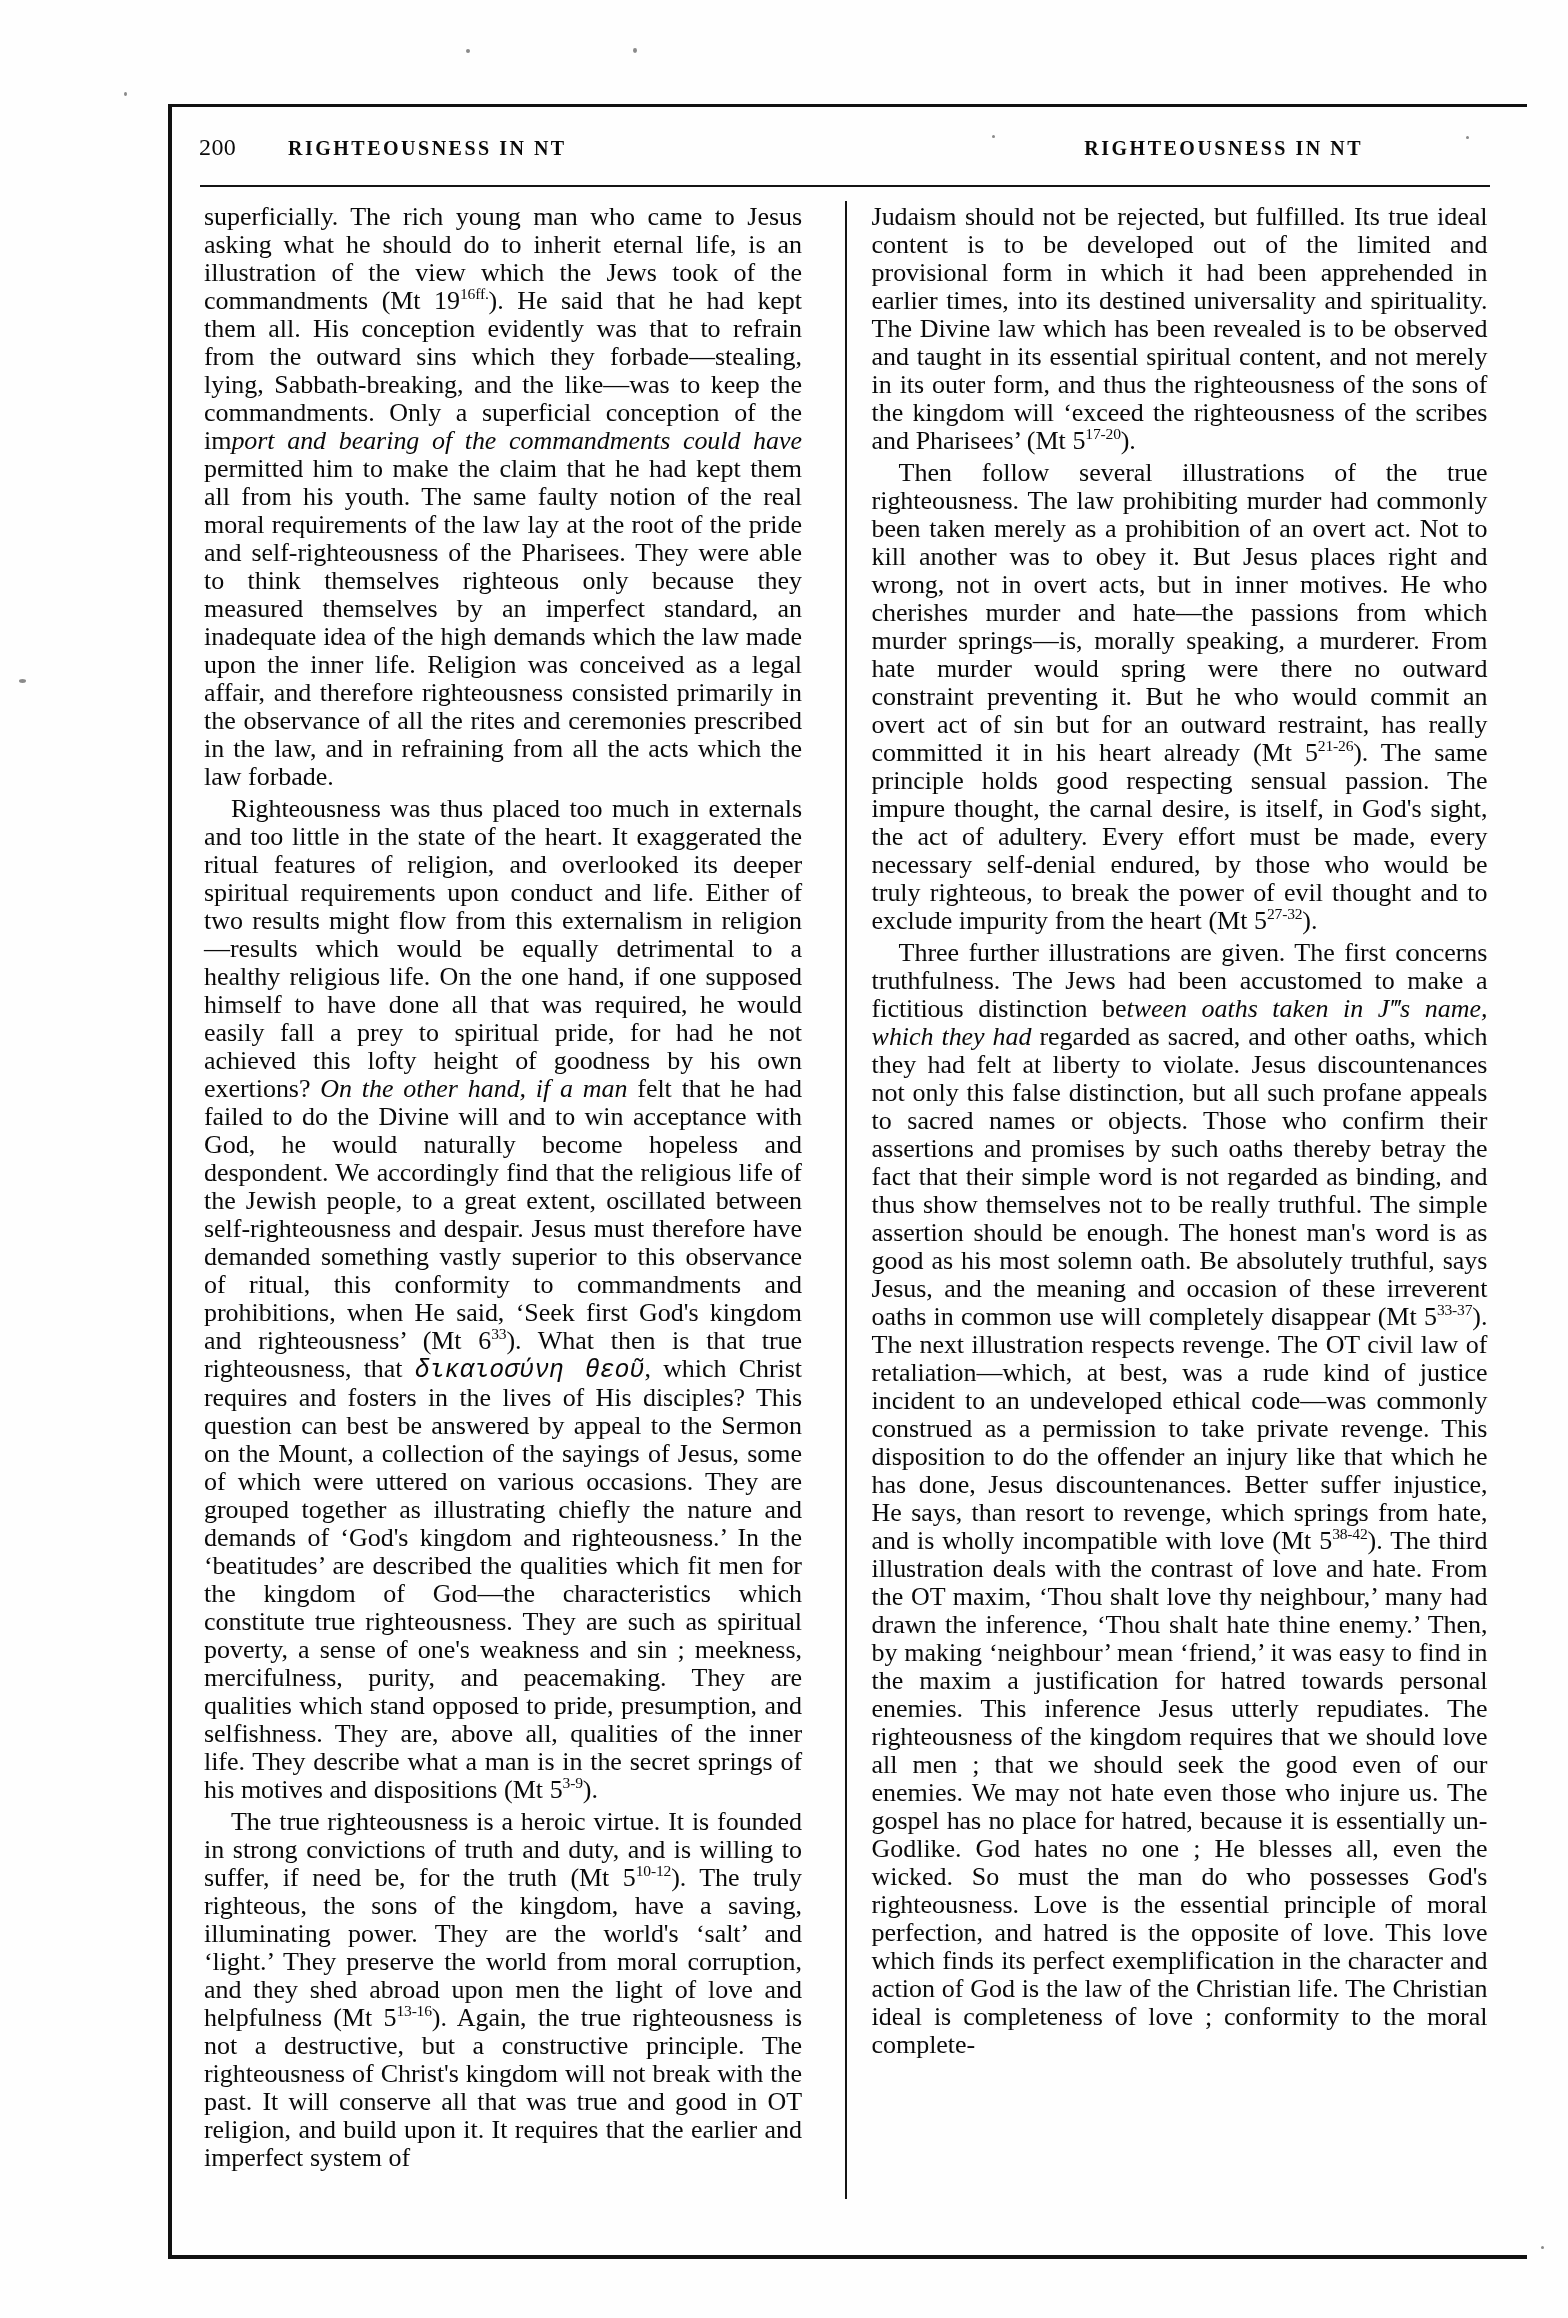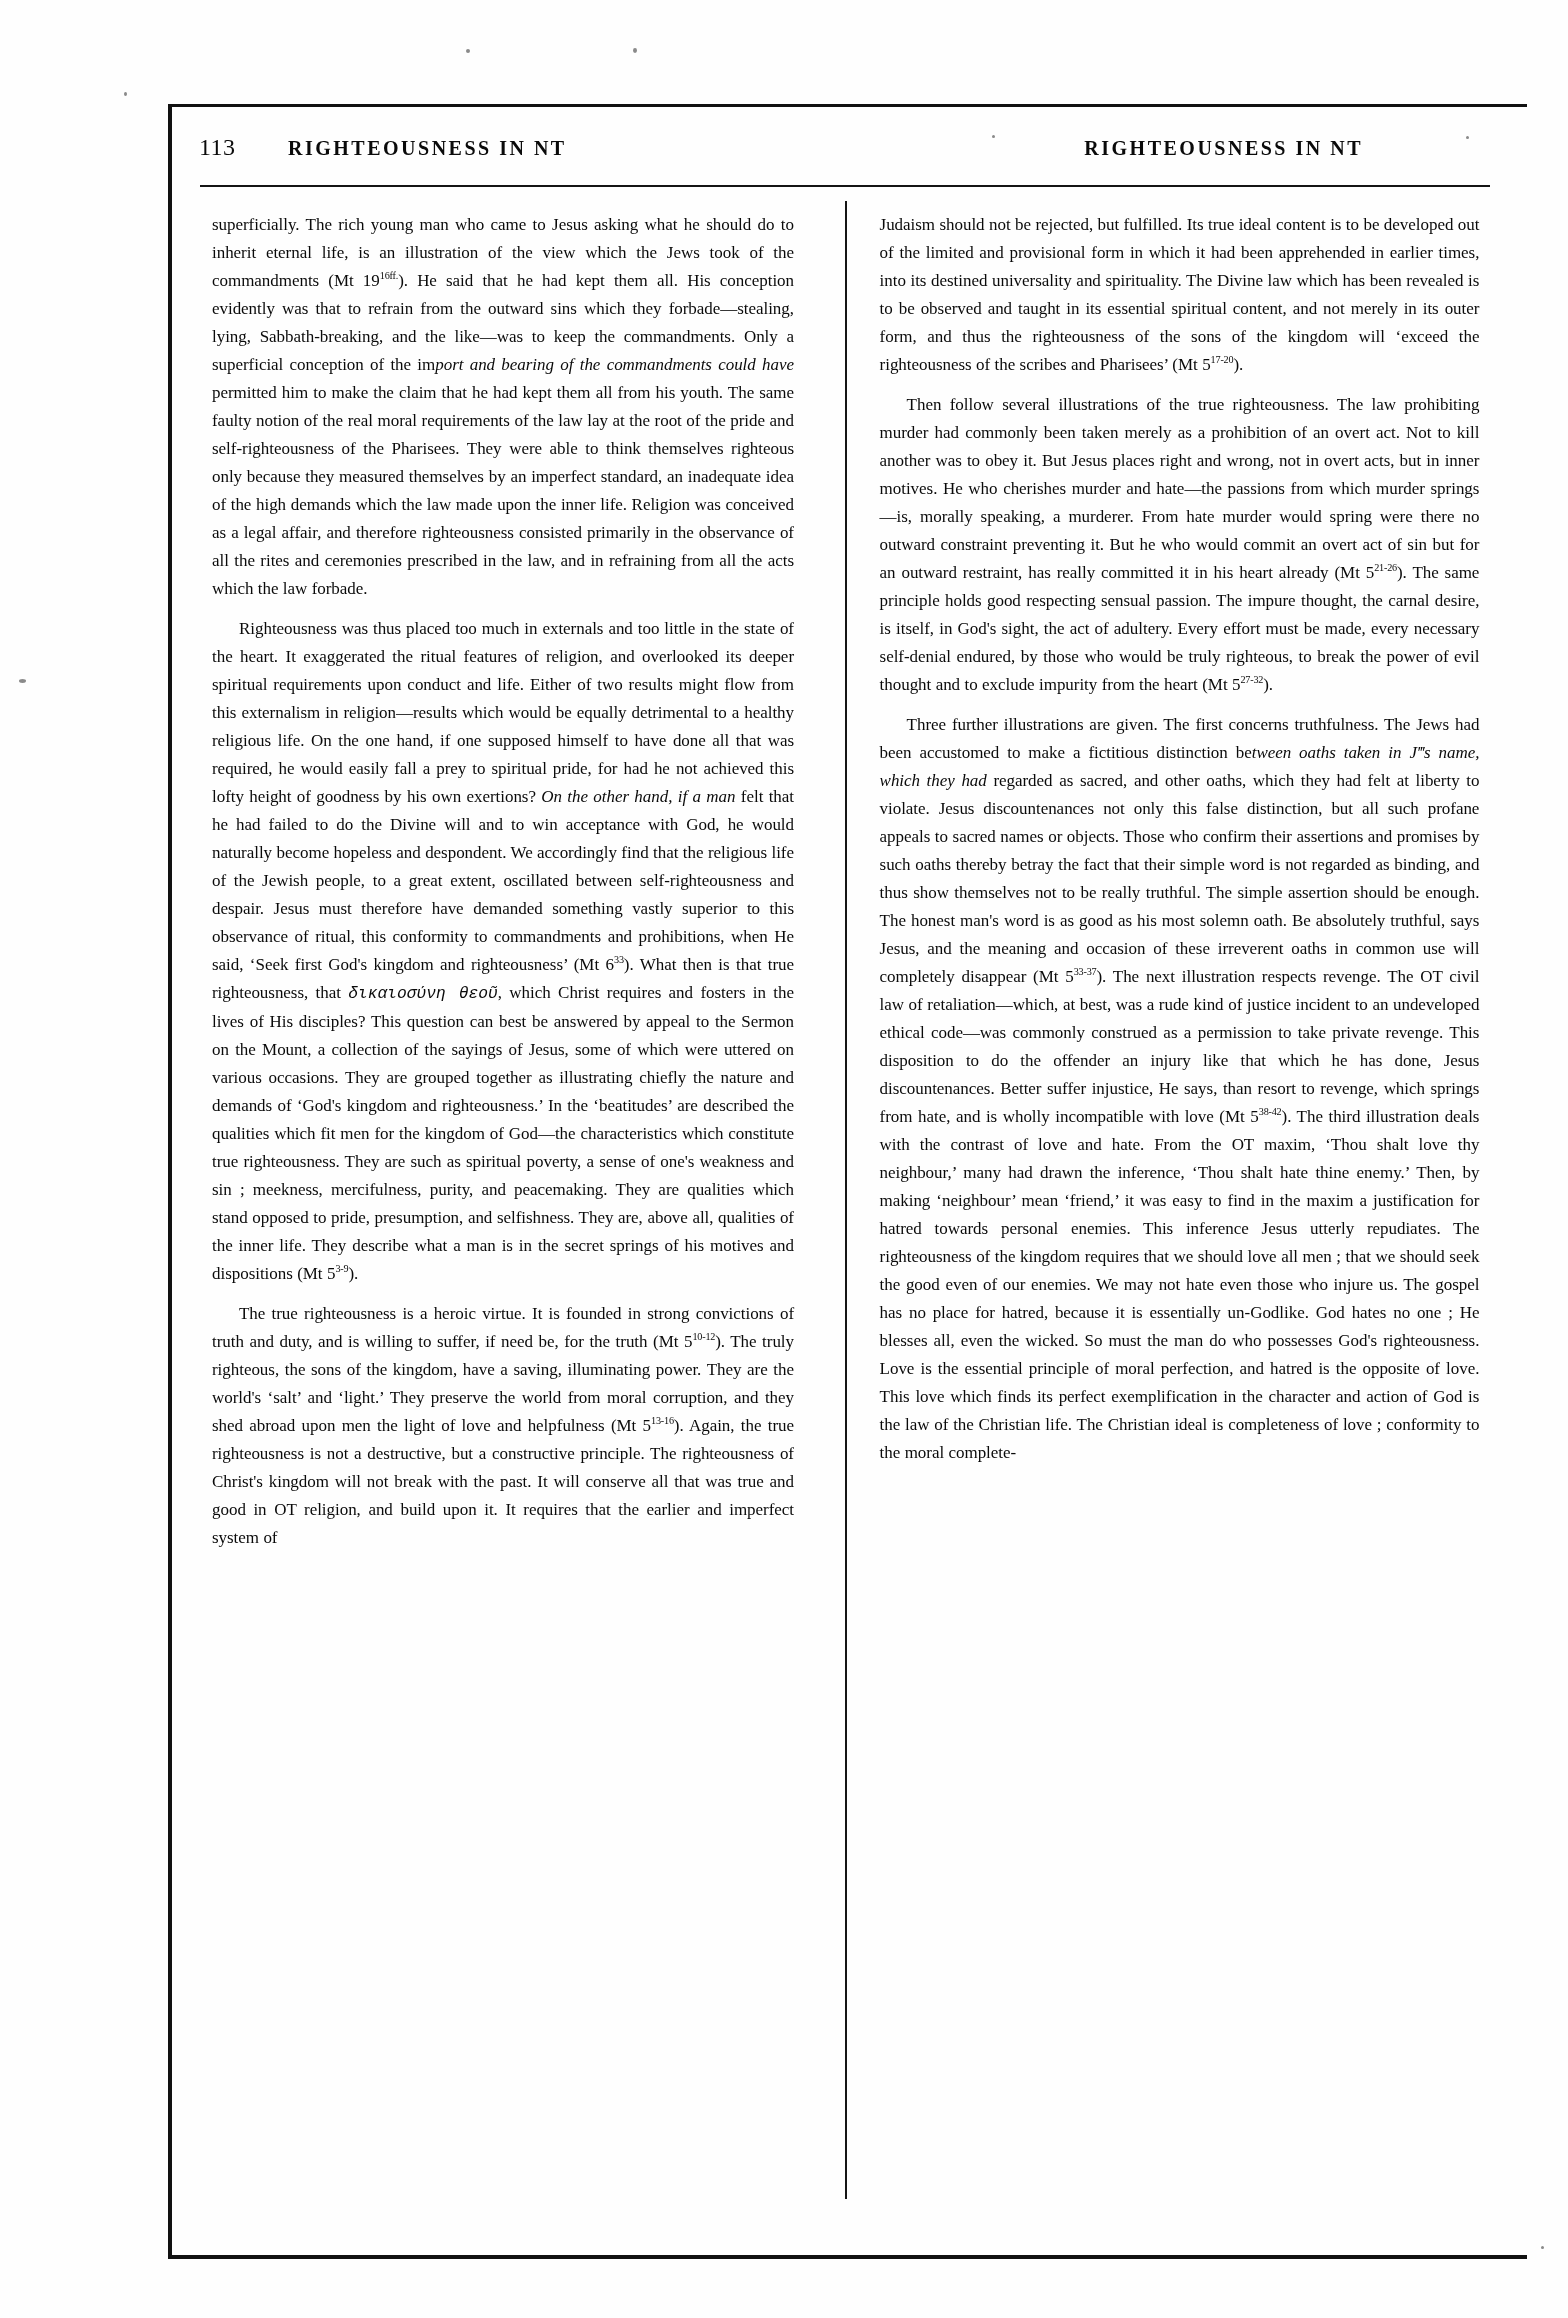--- a/index.html
+++ b/index.html
@@ -95,22 +95,22 @@
   #column-divider {
     width: 2.4px;
     flex: 0 0 2.4px;
     background: #151515;
     margin: 1.6px 17.5px 0 17.5px;
     height: 1998px;
   }
   #column-right { padding-left: 3.2px; }
 
   .para {
-    margin: 12px;
-    font-size: 17px;
+    margin: 4px;
+    font-size: 26px;
     line-height: 28px;
     text-align: justify;
     text-justify: inter-word;
     word-spacing: 0.2px;
     letter-spacing: -0.04px;
     hyphens: none;
   }
   .para.indent { text-indent: 27px; }
   .para + .para { margin-top: 0; }
 
@@ -138,21 +138,21 @@
   }
 </style>
 </head>
 <body>
 
 <div id="scan-sheet">
 
   <div id="page-frame"></div>
 
   <div id="running-head">
-    <span id="folio">113</span>
+    <span id="folio">200</span>
     <span class="head-title" id="head-title-left">RIGHTEOUSNESS IN NT</span>
     <span id="head-spacer"></span>
     <span class="head-title" id="head-title-right">RIGHTEOUSNESS IN NT</span>
   </div>
 
   <div id="head-rule"></div>
 
   <div id="columns">
     <div class="column" id="column-left">
         <p class="para"><span>superficially.  The rich young man who came to Jesus asking what he should do to inherit eternal life, is an illustration of the view which the Jews took of the commandments (Mt 19</span><sup>16ff.</sup><span>).  He said that he had kept them all.  His conception evidently was that to refrain from the outward sins which they forbade—stealing, lying, Sabbath-breaking, and the like—was to keep the commandments.  Only a superficial conception of the im</span><i>port and bearing of the commandments could have</i><span> permitted him to make the claim that he had kept them all from his youth.  The same faulty notion of the real moral requirements of the law lay at the root of the pride and self-righteousness of the Pharisees.  They were able to think themselves righteous only because they measured themselves by an imperfect standard, an inadequate idea of the high demands which the law made upon the inner life.  Religion was conceived as a legal affair, and therefore righteousness consisted primarily in the observance of all the rites and ceremonies prescribed in the law, and in refraining from all the acts which the law forbade.</span></p>

